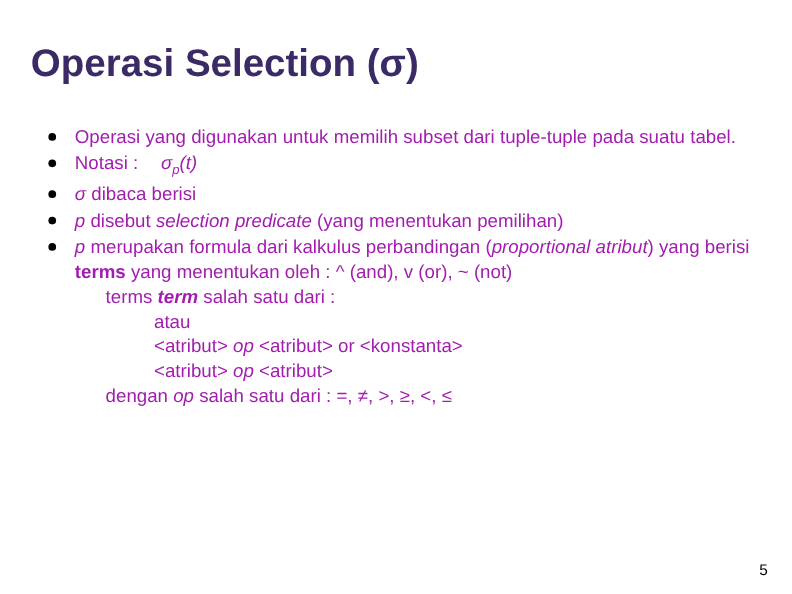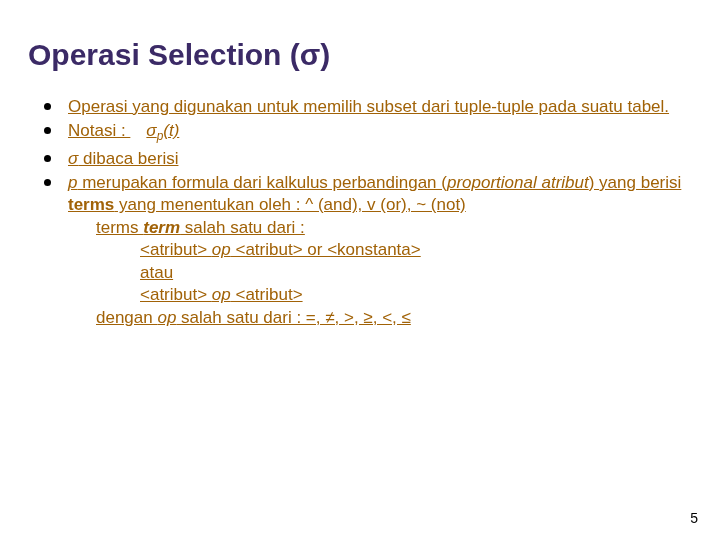--- a/index.html
+++ b/index.html
@@ -1,21 +1,21 @@
 <!DOCTYPE html>
 <html><head>
 <meta charset="utf-8">
 <style>
   * { margin: 0; padding: 0; box-sizing: border-box; }
   html, body { width: 720px; height: 540px; background: #fff; font-family: Arial, Helvetica, sans-serif; }
   .slide { width: 720px; height: 540px; position: relative; padding: 38px 28px 0 28px; }
-  .title { font-size: 30px; font-weight: bold; color: #3b2a66; margin-bottom: 24px; }
+  .title { font-size: 35px; font-weight: bold; color: #3b2a66; margin-bottom: 36px; }
   .content { padding-left: 12px; }
   ul.bullets { list-style: none; }
-  ul.bullets > li { position: relative; padding-left: 28px; font-size: 17px; line-height: 1.32; color: #a16207; margin-bottom: 2px; text-decoration: underline; }
+  ul.bullets > li { position: relative; padding-left: 28px; font-size: 17px; line-height: 1.32; color: #a21caf; margin-bottom: 2px; }
   ul.bullets > li::before { content: ""; position: absolute; left: 4px; top: 7px; width: 7px; height: 7px; background: #000; border-radius: 50%; }
   .sub { padding-left: 28px; font-size: 17px; line-height: 1.32; }
   .sub.indent1 { padding-left: 72px; }
   .pagenum { position: absolute; bottom: 14px; right: 22px; font-size: 14px; color: #000; }
   .sigma-sub { font-style: italic; margin-left: 16px; }
   .sigma-sub sub { font-size: 0.7em; font-style: italic; }
   em { font-style: italic; }
   strong { font-weight: bold; }
   strong em, em strong { font-weight: bold; font-style: italic; }
 </style>
@@ -33,32 +33,35 @@
       </li>
 
       <li>
         <span>Notasi : </span><span class="sigma-sub"><span>σ</span><sub>p</sub><span>(t)</span></span>
       </li>
 
       <li>
         <em>σ</em><span>  dibaca berisi</span>
       </li>
 
+      <li>
+        <em>p</em><span> disebut </span><em>selection predicate</em><span> (yang menentukan pemilihan)</span>
+      </li>
 
       <li>
         <em>p</em><span> merupakan formula dari kalkulus perbandingan (</span><em>proportional atribut</em><span>) yang berisi </span><strong>terms</strong><span> yang menentukan oleh : ^ (and), v (or), ~ (not)</span>
 
         <div class="sub">
           <span>terms </span><strong><em>term</em></strong><span> salah satu dari :</span>
         </div>
         <div class="sub indent1">
-          <span>&lt;atribut&gt; </span><em>op</em><span> &lt;atribut&gt; or &lt;konstanta&gt;</span>
+          <span>atau</span>
         </div>
         <div class="sub indent1">
-          <span>atau</span>
+          <span>&lt;atribut&gt; </span><em>op</em><span> &lt;atribut&gt; or &lt;konstanta&gt;</span>
         </div>
         <div class="sub indent1">
           <span>&lt;atribut&gt; </span><em>op</em><span> &lt;atribut&gt;</span>
         </div>
         <div class="sub">
           <span>dengan </span><em>op</em><span>  salah satu dari : =, ≠, &gt;, ≥, &lt;, ≤</span>
         </div>
       </li>
 
     </ul>

